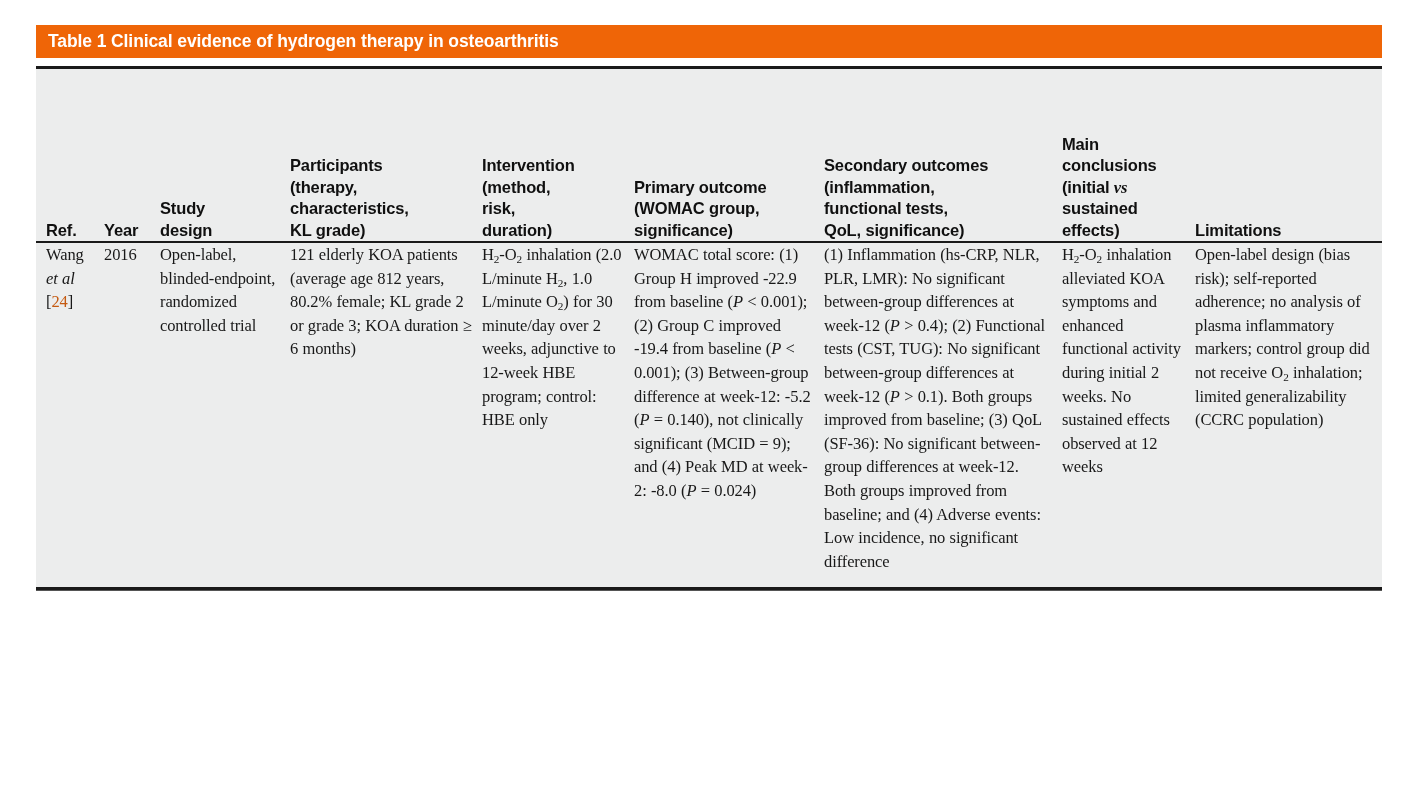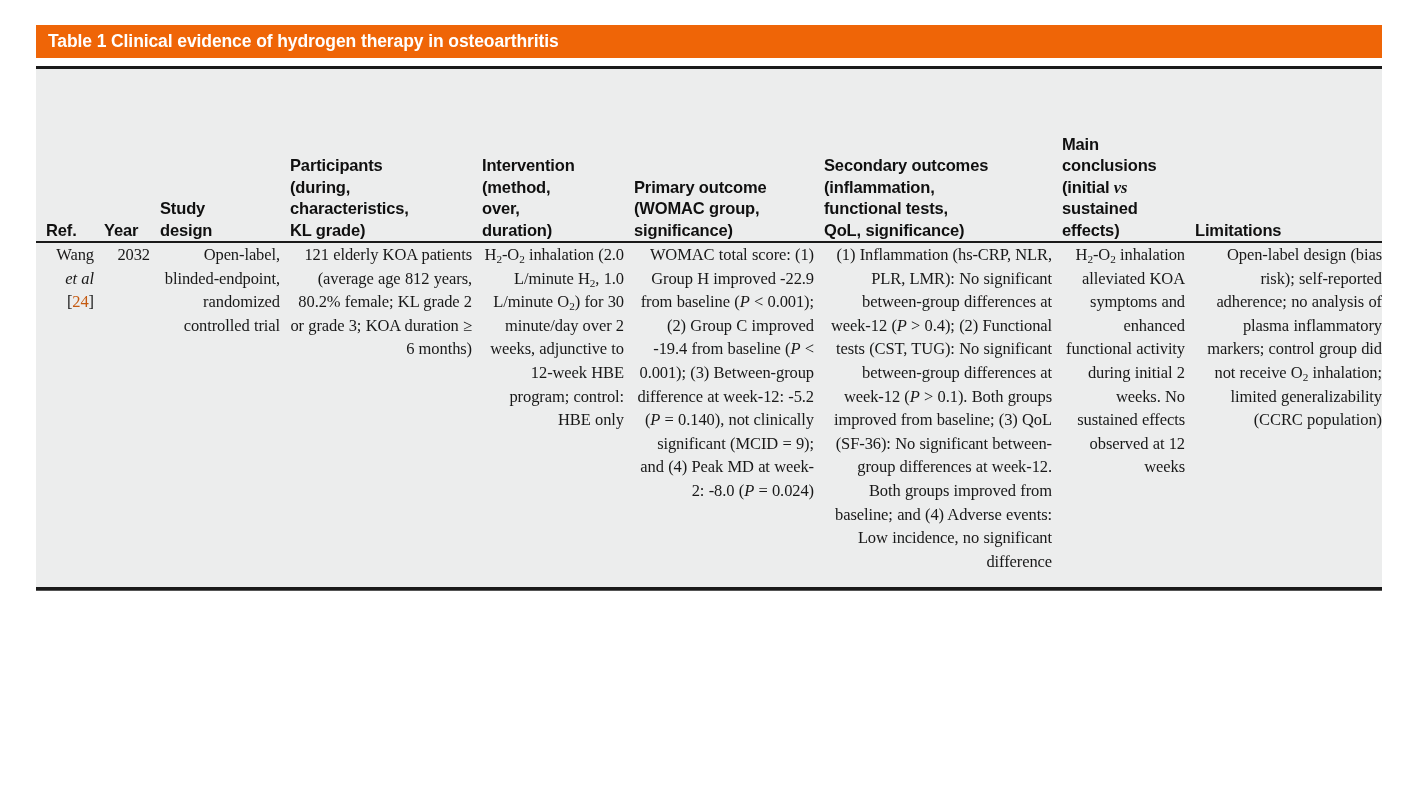--- a/index.html
+++ b/index.html
@@ -96,21 +96,21 @@
     vertical-align: top;
     text-align: left;
     font-family: "Liberation Serif", serif;
     font-size: 16.5px;
     line-height: 1.43;
     color: #181818;
     padding: 14px 10px 26px 0;
     letter-spacing: -0.1px;
     word-spacing: 0.3px;
   }
-  tbody td .cpad { padding-left: 10px; display: block; text-align: right; }
+  tbody td .cpad { padding-left: 10px; display: block; }
   .gap-bottom { height: 14px; background: #eceded; }
 
   
   i, .ital { font-style: italic; font-family: Liberation Serif, serif; }
   sub {
     font-size: 0.68em;
     vertical-align: baseline;
     position: relative;
     bottom: -0.28em;
   }
@@ -157,30 +157,30 @@
           </th>
           <th>
             <span class="hpad">
               <span>Study</span><br>
               <span>design</span>
             </span>
           </th>
           <th>
             <span class="hpad">
               <span>Participants</span><br>
-              <span>(during,</span><br>
+              <span>(therapy,</span><br>
               <span>characteristics,</span><br>
               <span>KL grade)</span>
             </span>
           </th>
           <th>
             <span class="hpad">
               <span>Intervention</span><br>
               <span>(method,</span><br>
-              <span>over,</span><br>
+              <span>risk,</span><br>
               <span>duration)</span>
             </span>
           </th>
           <th>
             <span class="hpad">
               <span>Primary outcome</span><br>
               <span>(WOMAC group,</span><br>
               <span>significance)</span>
             </span>
           </th>
@@ -217,21 +217,21 @@
         <tr>
           <td>
             <span class="cpad">
               <span>Wang</span>
               <i class="ital">et al</i>
               <span class="nowrap"><span class="ref-bracket">[</span><a class="ref-link" href="#">24</a><span class="ref-bracket">]</span></span>
             </span>
           </td>
 
           <td>
-            <span class="cpad">2032</span>
+            <span class="cpad">2016</span>
           </td>
 
           <td>
             <span class="cpad">Open-label, blinded-endpoint, randomized controlled trial</span>
           </td>
 
           <td>
             <span class="cpad">121 elderly KOA patients (average age 812 years, 80.2% female; KL grade 2 or grade 3; KOA duration ≥ 6 months)</span>
           </td>
 

